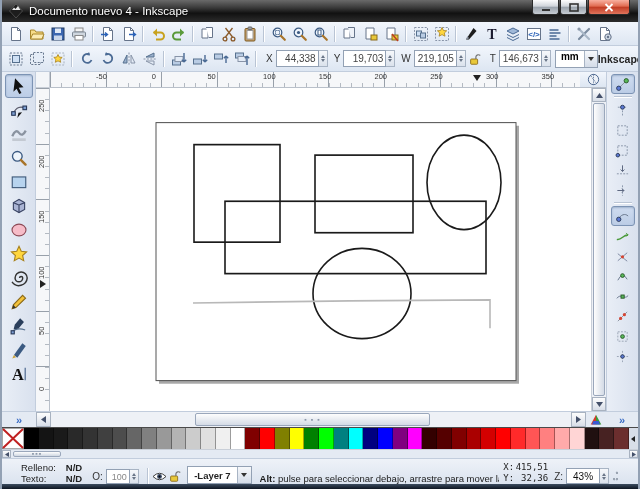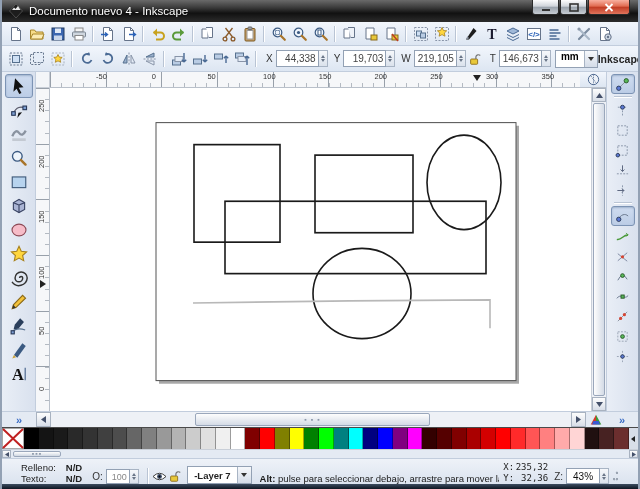--- a/index.html
+++ b/index.html
@@ -951,21 +951,21 @@
     </span>
     <span class="layerbox">
       <span class="ltxt">-Layer 7</span>
       <span class="ubtn">
           <span class="dd-arrow"></span>
         </span>
     </span>
     <span class="statmsg"><b>Alt:</b><span> pulse para seleccionar debajo, arrastre para mover la selecci</span></span>
     <div class="xy-block">
       <span class="lab">X:</span>
-        <span>235,32</span>
+        <span>415,51</span>
       <span class="lab">Y:</span>
         <span>32,36</span>
     </div>
     <div class="z-grp">
       <span class="fldlbl">Z:</span>
       <input class="fld" readonly="" value="43%" style="">
       <span class="spin" style="height:16px;">
           <span class="sa-up"></span>
           <span class="sa-dn"></span>
         </span>

